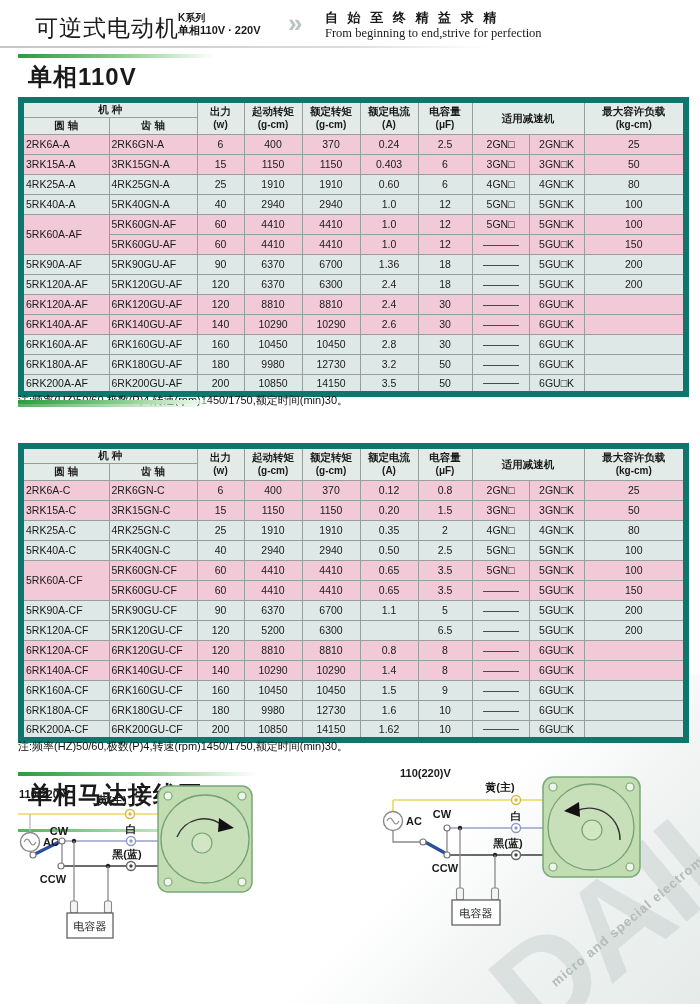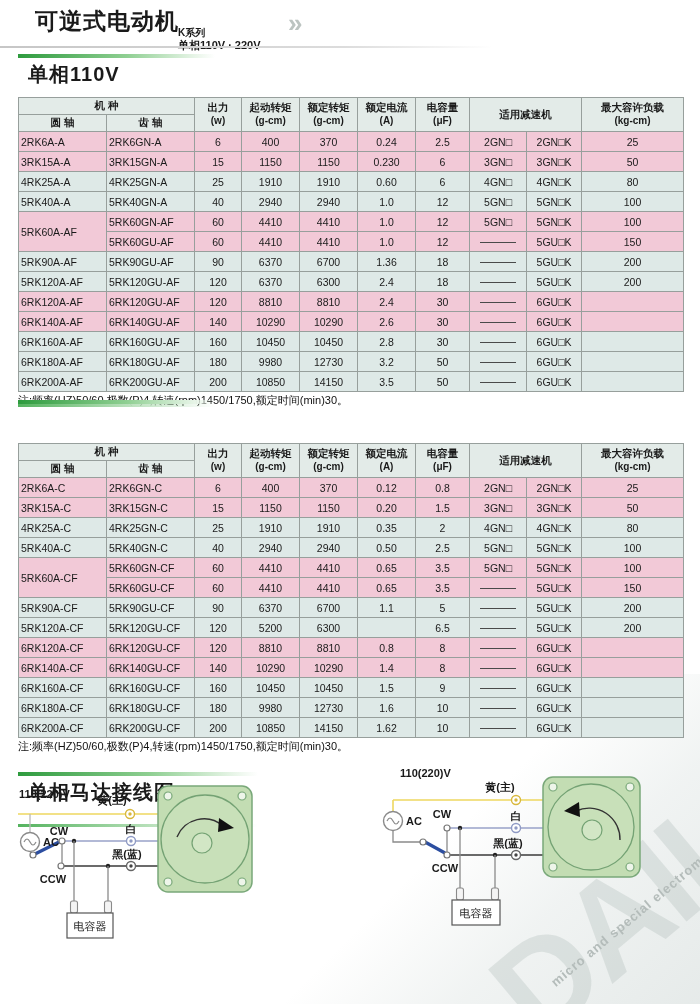--- a/index.html
+++ b/index.html
@@ -3,39 +3,39 @@
 <meta charset="utf-8">
 <style>
   * { box-sizing: border-box; }
   html,body { margin:0; padding:0; }
   body {
     width:700px; height:1004px; position:relative; overflow:hidden;
     background:#ffffff; font-family:"Liberation Sans","DejaVu Sans",sans-serif; color:#1a1a1a;
   }
   
   .doc-header { position:absolute; top:6px; left:0; width:700px; height:44px; }
-  .doc-title { position:absolute; left:35px; top:0; font-size:23px; font-weight:bold; letter-spacing:1px; }
-  .title-side { position:absolute; left:178px; top:6px; line-height:1.15;margin-top:15px; }
+  .doc-title { position:absolute; left:35px; top:7px; font-size:23px; font-weight:normal; letter-spacing:1px; }
+  .title-side { position:absolute; left:178px; top:6px; line-height:1.15; }
   .series-label { font-size:10px; font-weight:bold; }
   .voltage-label { font-size:11px; font-weight:bold; }
   .chevron { position:absolute; left:288px; top:2px; font-size:26px; color:#bcc4c1; font-weight:bold; letter-spacing:-6px; }
   .slogan-cn { position:absolute; left:325px; top:3px; font-size:13px; font-weight:bold; letter-spacing:3px; }
   .slogan-en { position:absolute; left:325px; top:20px; font-size:12.5px; font-family:"Liberation Serif","DejaVu Serif",serif; }
   .header-rule { position:absolute; top:46px; left:0; width:492px; height:2px;
     background:linear-gradient(to right,#c6c6c6,#dcdcdc 70%,rgba(220,220,220,0)); }
   
   .section { position:absolute; left:18px; width:215px; }
   .bar { width:197px; }
   .bar-top { height:4px; background:linear-gradient(to right,#2e9b3e,#8fcf92 55%,#e8f5e8 90%,rgba(232,245,232,0)); }
   .bar-bottom { height:3px; background:linear-gradient(to right,#55b35f,#b8e0ba 55%,rgba(232,245,232,0)); }
-  .section-title { font-size:20px; font-weight:bold; padding:3px 0 18px 10px; letter-spacing:1px; }
+  .section-title { font-size:24px; font-weight:bold; padding:3px 0 18px 10px; letter-spacing:1px; }
   
   table.spec { position:absolute; left:18px; width:665px; border-collapse:collapse; table-layout:fixed; }
   table.spec th, table.spec td { border:1px solid #979f9c; text-align:center; overflow:hidden; white-space:nowrap; }
-  table.spec { border:1px solid #0f766e; }
+  table.spec { border:6px solid #0f766e; }
   table.spec th { background:#e3ebe8; font-size:10.5px; font-weight:bold; height:17px; padding:0; line-height:1.25; }
   table.spec td { font-size:10.5px; height:20px; padding:0 2px; }
   table.spec td.name-cell { text-align:left; }
   tr.tone-pink td { background:#f2c9d7; }
   tr.tone-blue td { background:#dee9e7; }
   .unit { font-weight:bold; font-size:10px; }
   .dash-line { display:inline-block; width:36px; border-top:1.5px solid #4a4a4a; vertical-align:middle; }
   .note { position:absolute; left:18px; font-size:11px; color:#111; }
   
   .diagram { position:absolute; z-index:2; }
@@ -56,20 +56,22 @@
 <div class="wm-brand">DAILI</div>
 <div class="wm-tagline">micro and special electromotor</div>
 
 <div class="doc-header">
   <div class="doc-title">可逆式电动机</div>
   <div class="title-side">
     <div class="series-label">K系列</div>
     <div class="voltage-label">单相110V · 220V</div>
   </div>
   <div class="chevron">»</div>
+  <div class="slogan-cn">自 始 至 终  精 益 求 精</div>
+  <div class="slogan-en">From beginning to end,strive for perfection</div>
 </div>
 <div class="header-rule"></div>
 
 <div class="section" style="top:54px">
   <div class="bar bar-top"></div>
   <div class="section-title">单相110V</div>
   <div class="bar bar-bottom"></div>
 </div>
 
 <table class="spec" style="top:97px">
@@ -113,21 +115,21 @@
         <td>2GN□</td>
         <td>2GN□K</td>
         <td>25</td>
       </tr>
       <tr class="tone-pink">
         <td class="name-cell">3RK15A-A</td>
         <td class="name-cell">3RK15GN-A</td>
         <td>15</td>
         <td>1150</td>
         <td>1150</td>
-        <td>0.230</td>
+        <td>0.403</td>
         <td>6</td>
         <td>3GN□</td>
         <td>3GN□K</td>
         <td>50</td>
       </tr>
       <tr class="tone-blue">
         <td class="name-cell">4RK25A-A</td>
         <td class="name-cell">4RK25GN-A</td>
         <td>25</td>
         <td>1910</td>

